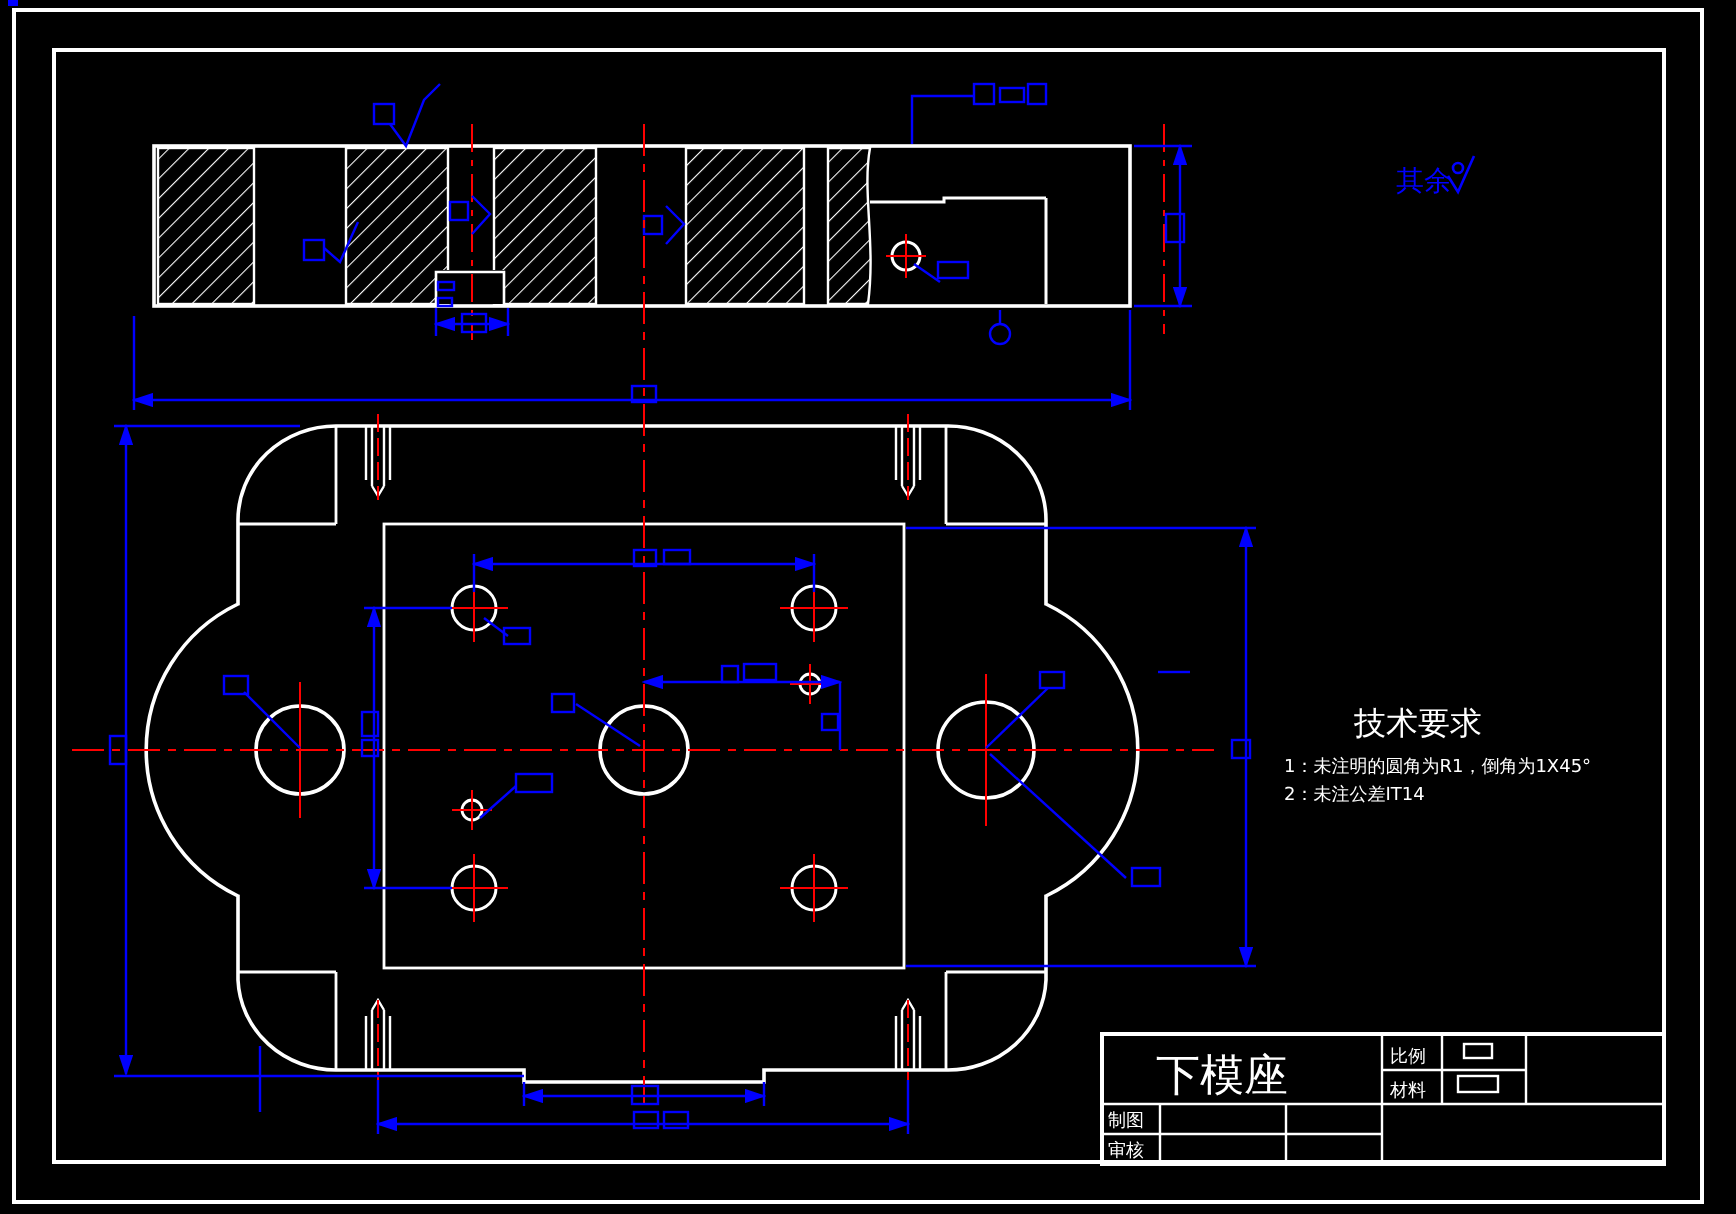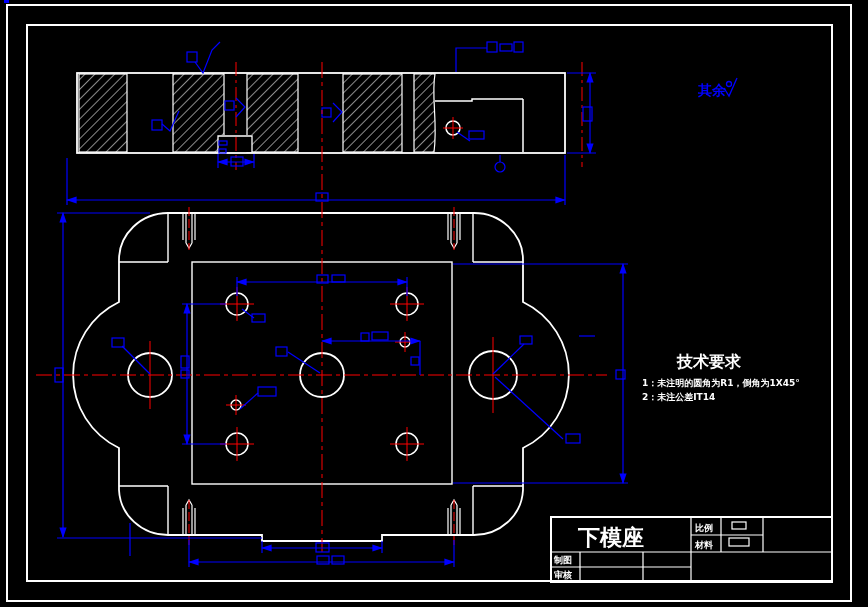--- a/index.html
+++ b/index.html
@@ -1,17 +1,17 @@
 <!DOCTYPE html>
 <html><head>
 <meta charset="utf-8">
 <style>
   html,body{margin:0;padding:0;background:#000;}
   .stage{position:relative;width:868px;height:607px;background:#b91c1c;overflow:hidden;
-         font-family:"DejaVu Sans",sans-serif;font-weight:bold;}
+         font-family:"DejaVu Sans",sans-serif;}
   svg{position:absolute;left:0;top:0;}
   text{font-family:"DejaVu Sans",sans-serif;}
   .wtxt{fill:#ffffff;}
   .btxt{fill:#0000ff;}
 </style>
 </head>
 <body>
 
 <div class="stage">
 <svg width="868" height="607" viewBox="0 0 868 607">

